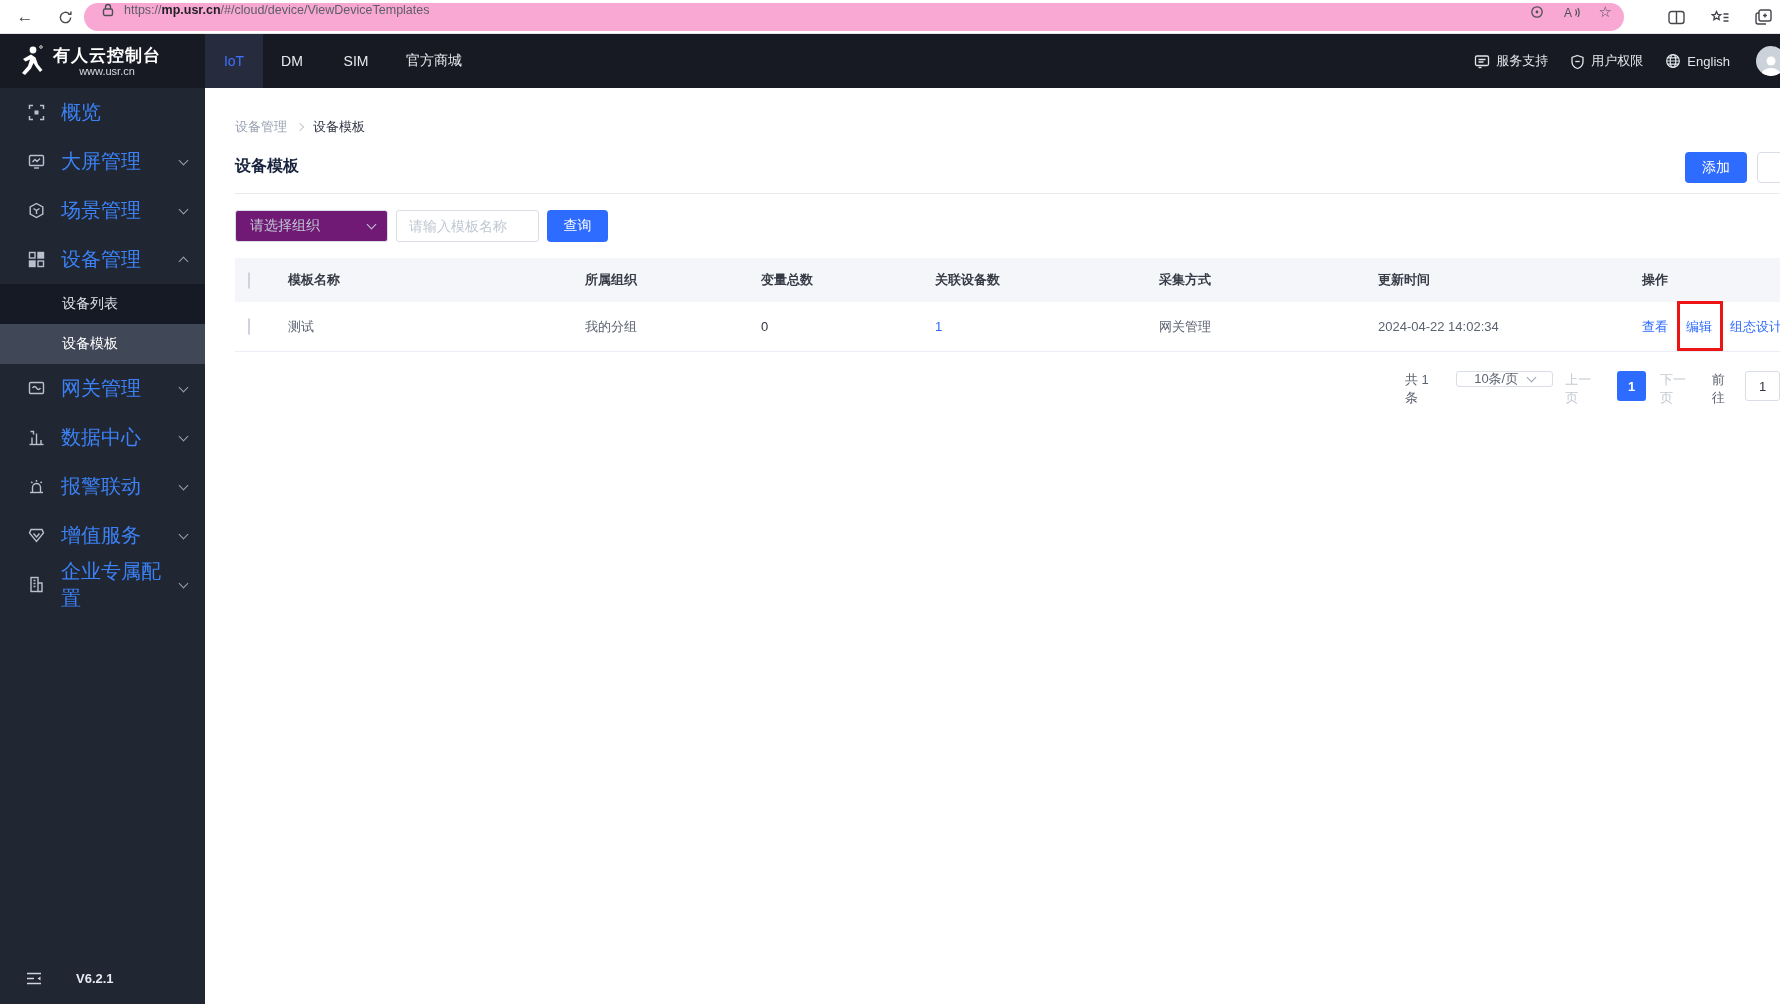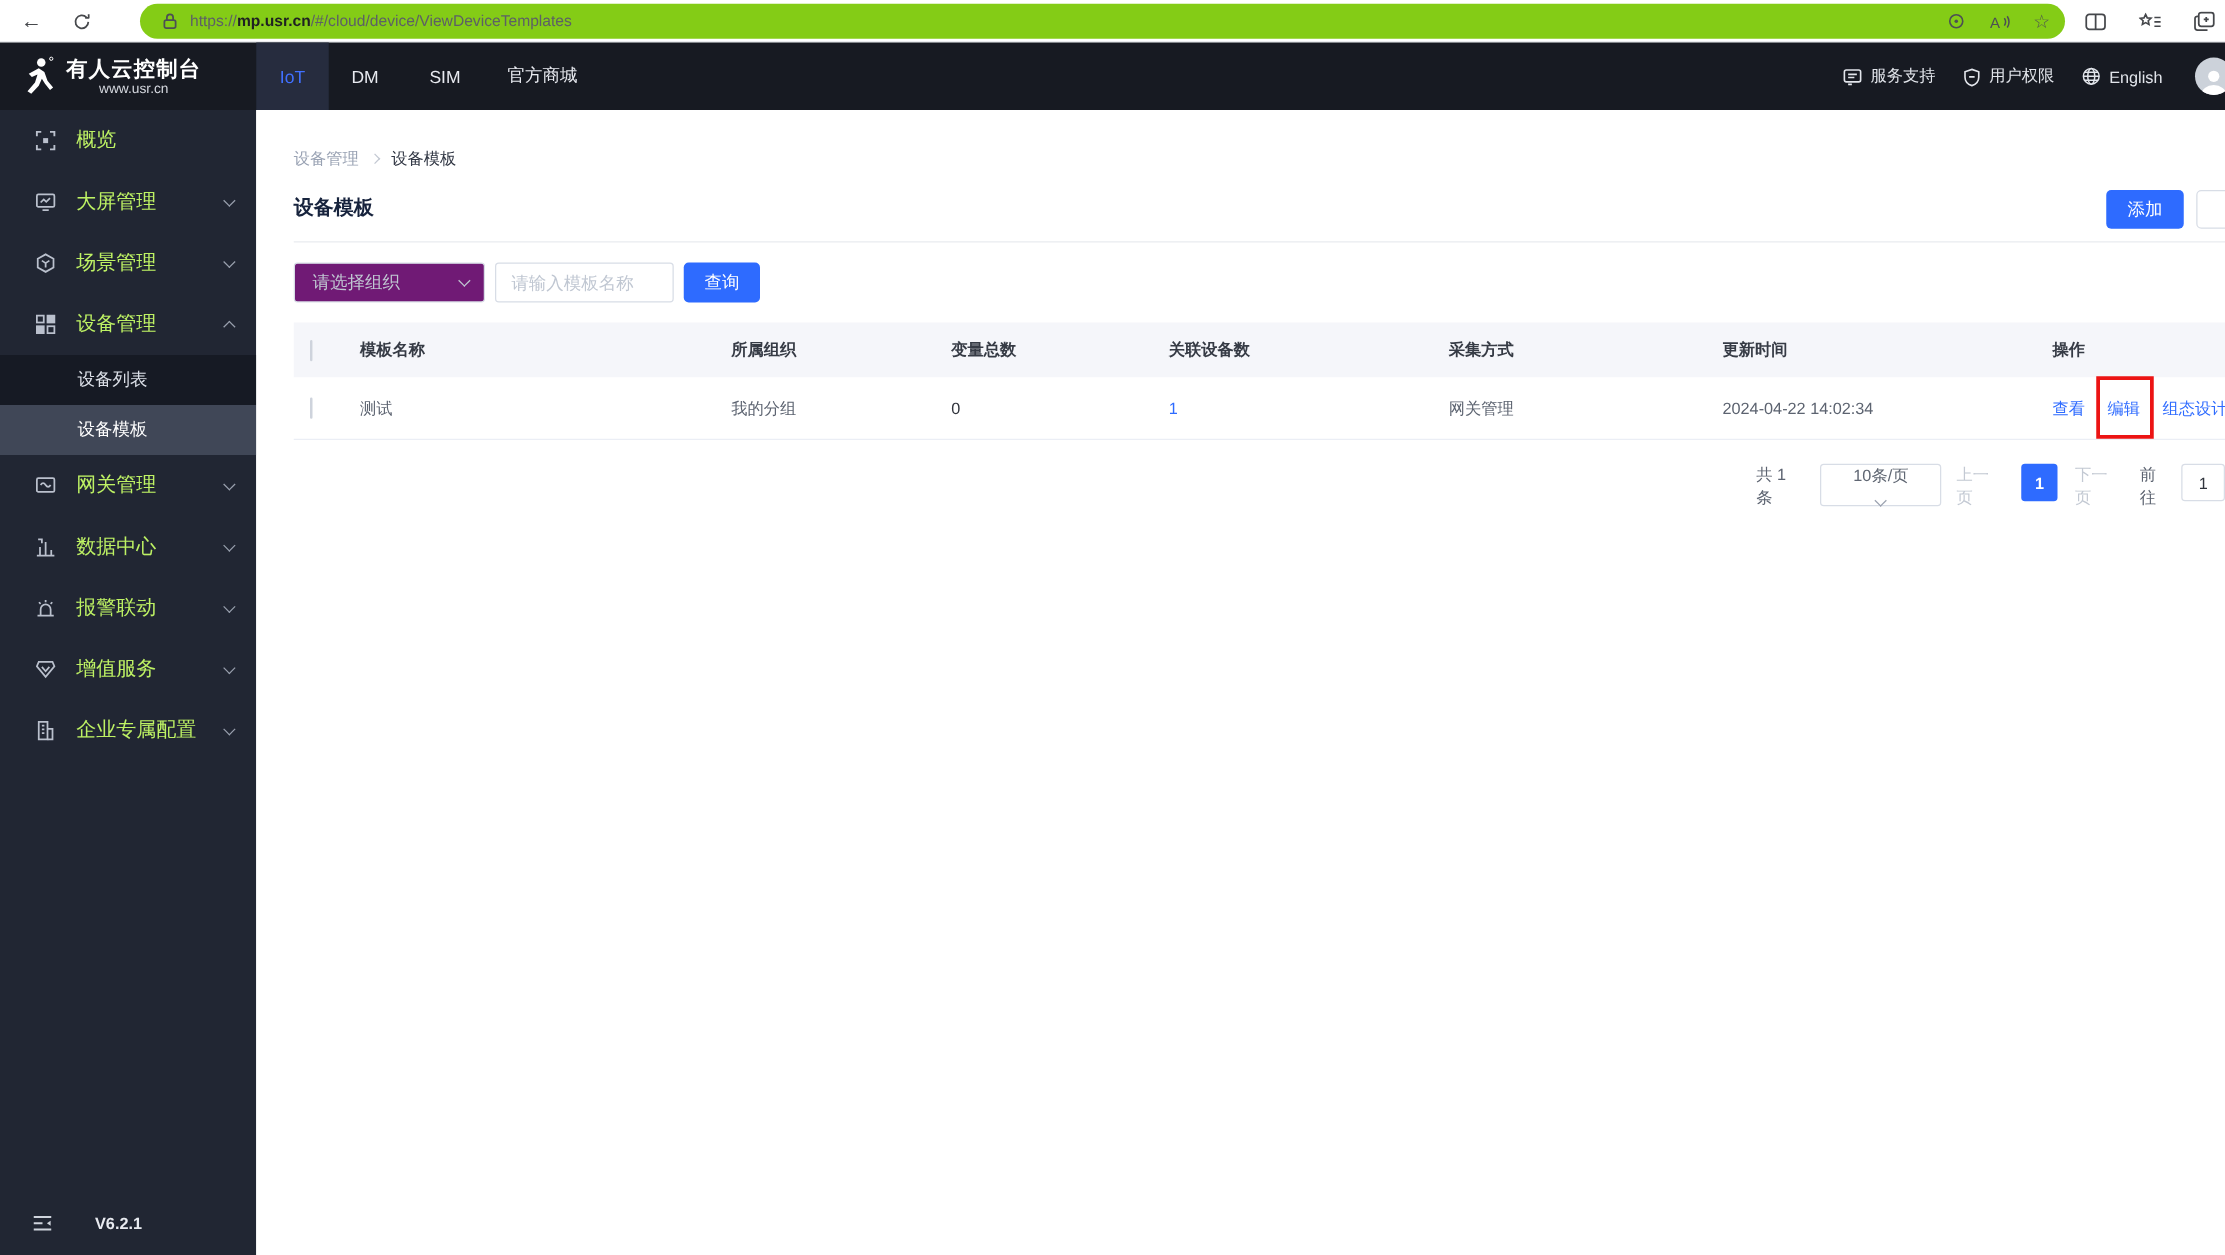--- a/index.html
+++ b/index.html
@@ -5,21 +5,21 @@
   * { margin:0; padding:0; box-sizing:border-box; }
   html,body { width:1780px; height:1004px; }
   body { font-family:"Liberation Sans","DejaVu Sans",sans-serif; }
   .screen { position:relative; width:1780px; height:1004px; overflow:hidden; background:#fff; }
 
   
   .chrome { position:absolute; left:0; top:0; width:1780px; height:34px; background:#ffffff; border-bottom:1px solid #e4e5e9; }
   .chrome .nav-ic { position:absolute; top:4px; width:26px; height:26px; display:flex; align-items:center; justify-content:center; color:#46484c; font-size:17px; border-radius:4px; }
   .chrome .back { left:12px; }
   .chrome .refresh { left:52px; }
-  .omnibox { position:absolute; left:112px; top:3px; width:1540px; height:28px; background:#84cc16; border-radius:14px; display:flex; align-items:center; padding:0 12px; }
+  .omnibox { position:absolute; left:84px; top:3px; width:1540px; height:28px; background:#f9a8d4; border-radius:14px; display:flex; align-items:flex-start; padding:0 12px; }
   .omnibox .lock { margin:0 10px 0 6px; display:flex; }
   .url { font-size:12.5px; color:#5d6066; white-space:nowrap; }
   .url .host { color:#1f2023; font-weight:bold; }
   .omni-right { margin-left:auto; display:flex; align-items:center; gap:18px; color:#4c4f54; }
   .chrome-right { position:absolute; right:8px; top:3px; height:28px; display:flex; align-items:center; gap:26px; color:#45474b; }
   .gl { font-size:15px; }
 
   
   .navbar { position:absolute; left:0; top:34px; width:1780px; height:54px; background:#171a22; display:flex; align-items:center; }
   .brand { width:205px; height:54px; display:flex; align-items:center; padding-left:14px; flex:0 0 auto; }
@@ -31,21 +31,21 @@
   .tab.t0 { width:58px; background:#262c3e; color:#4070ff; }
   .tab.t1 { width:58px; }
   .tab.t2 { width:70px; }
   .tab.t3 { width:86px; }
   .nav-right { position:absolute; right:-6px; top:0; height:54px; display:flex; align-items:center; gap:22px; color:#e2e5eb; font-size:13px; }
   .nav-item { display:flex; align-items:flex-end; gap:6px; cursor:pointer; }
   .avatar { width:30px; height:30px; border-radius:50%; background:#ccd2da; display:flex; align-items:flex-end; justify-content:center; overflow:hidden; margin-left:4px; }
 
   
   .sidebar { position:absolute; left:0; top:88px; width:205px; height:916px; background:#212633; }
-  .side-item { height:49px; display:flex; align-items:center; padding:0 18px 0 28px; color:#bef264; font-size:16px; cursor:pointer;justify-content:center; }
+  .side-item { height:49px; display:flex; align-items:center; padding:0 18px 0 28px; color:#3b82f6; font-size:20px; cursor:pointer;justify-content:center; }
   .side-item .ic { width:17px; height:17px; margin-right:16px; color:#bac0cd; flex:0 0 auto; display:flex; }
   .side-item .lbl { flex:1; }
   .chev { width:7px; height:7px; border-right:1.5px solid #9aa1af; border-bottom:1.5px solid #9aa1af; transform:rotate(45deg); margin-top:-3px; }
   .chev.up { transform:rotate(-135deg); margin-top:4px; }
   .sub-item { height:40px; display:flex; align-items:center; padding-left:62px; font-size:14px; color:#dce0e8; background:#161a24; cursor:pointer; }
   .sub-item.active { background:#404757; color:#ffffff; }
   .side-foot { position:absolute; left:0; bottom:12px; width:205px; height:28px; display:flex; align-items:center; color:#cfd4dd; }
   .side-foot .collapse { margin-left:26px; display:flex; }
   .side-foot .ver { margin-left:34px; font-size:13px; font-weight:bold; color:#e8eaf0; }
 
@@ -78,21 +78,21 @@
   .checkbox { width:14px; height:14px; border:1px solid #ced3dc; border-radius:2px; background:#fff; cursor:pointer; }
   .dark { color:#30343c; }
   .blue-link { color:#2e6bff; cursor:pointer; text-decoration:none; }
   .actions { display:flex; gap:18px; white-space:nowrap; }
   .edit-wrap { position:relative; }
   .hl-box { position:absolute; left:-9px; top:-17px; width:46px; height:50px; border:3px solid #ec1414; pointer-events:none; }
 
   
   .pager { position:absolute; left:1200px; top:283px; display:flex; align-items:flex-start; font-size:13px; color:#5c6370; }
   .pg-total { margin-right:12px; }
-  .pg-size { width:100px; height:34px; border:1px solid #d8dde6; border-radius:3px; display:flex; align-items:center; justify-content:center; gap:10px; color:#5f6672; cursor:pointer;flex-direction:column; }
+  .pg-size { width:100px; height:16px; border:1px solid #d8dde6; border-radius:3px; display:flex; align-items:center; justify-content:center; gap:10px; color:#5f6672; cursor:pointer; }
   .pg-prev,.pg-next { color:#c3c9d3; margin:0 14px; cursor:default; }
   .pg-prev { margin-left:12px; }
   .pg-page { width:30px; height:30px; background:#2e6bff; color:#fff; border-radius:3px; display:flex; align-items:center; justify-content:center; font-weight:bold; cursor:pointer; }
   .pg-goto { margin-right:8px; }
   .pg-input { width:36px; height:30px; border:1px solid #d8dde6; border-radius:3px; display:flex; align-items:center; justify-content:center; color:#30343c; }
 
   svg { display:block; }
 </style>
 </head>
 <body>

